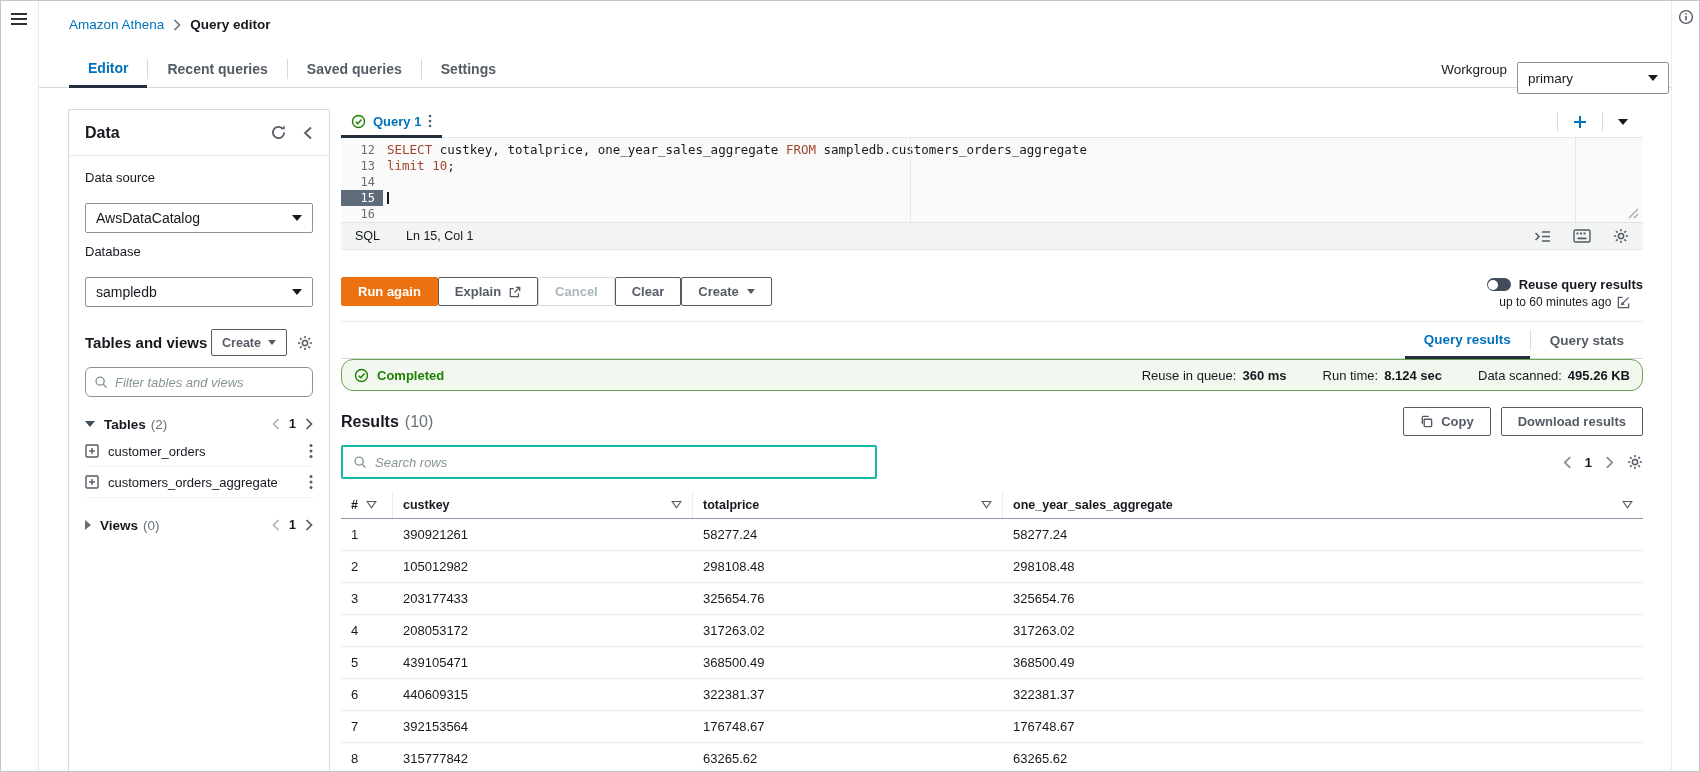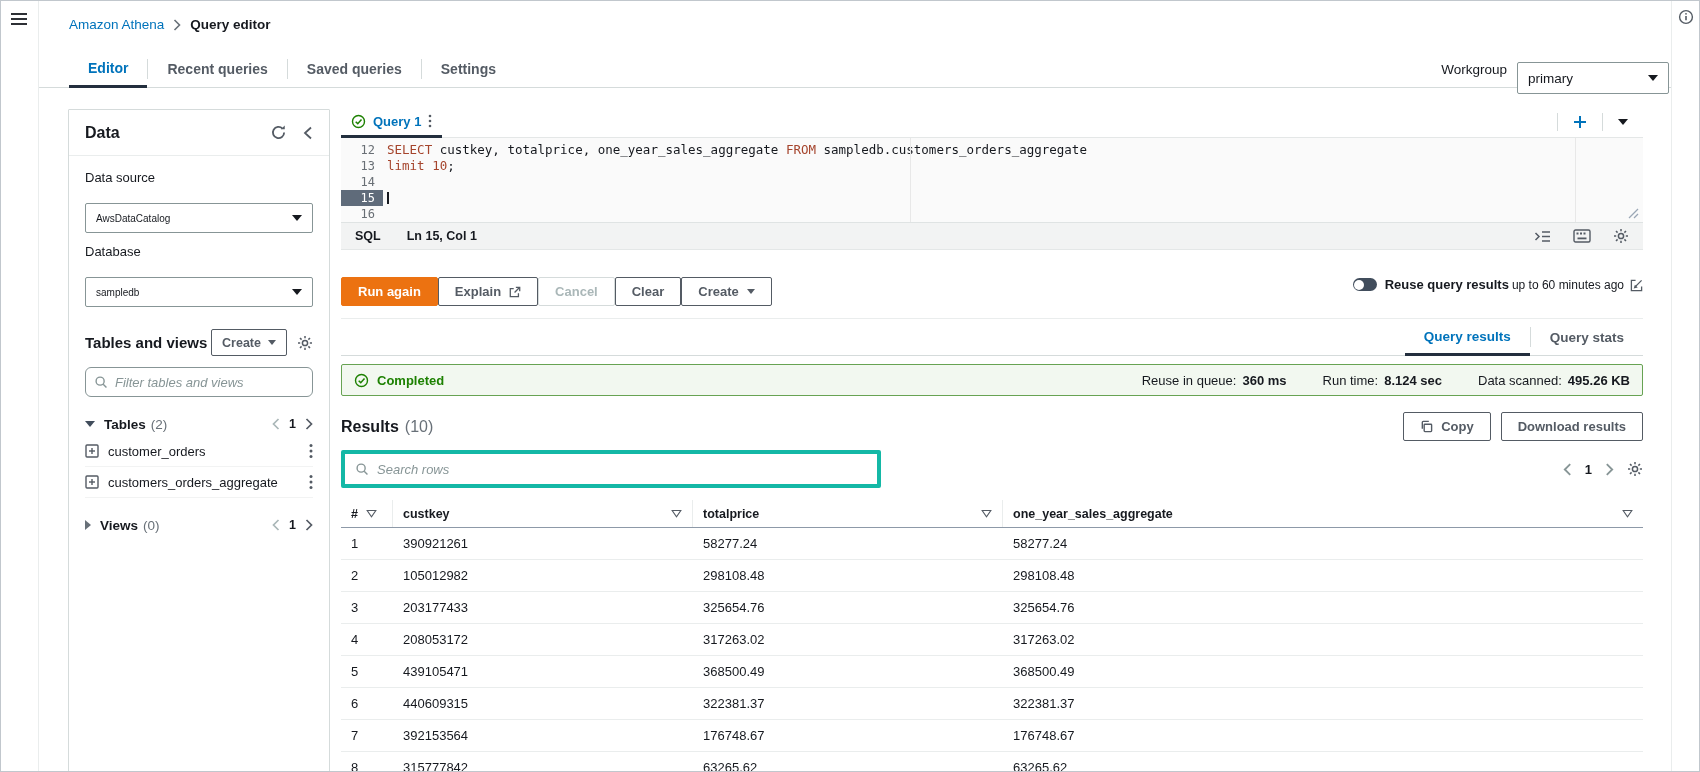--- a/index.html
+++ b/index.html
@@ -28,21 +28,21 @@
   .caret{width:0;height:0;border-left:5px solid transparent;border-right:5px solid transparent;border-top:6px solid #16191f;}
   .caret.sm{border-left-width:4px;border-right-width:4px;border-top-width:5px;border-top-color:#545b64;}
   
   .sidebar{position:absolute;left:29px;top:108px;width:260px;height:700px;border:1px solid #d5dbdb;border-radius:1px;background:#fff;}
   .s-head{height:45px;display:flex;align-items:center;padding:0 16px;border-bottom:1px solid #eaeded;}
   .s-title{font-size:16px;font-weight:700;}
   .s-head-icons{margin-left:auto;display:flex;align-items:center;gap:16px;}
   .s-body{padding:12px 16px 0 16px;}
   .field-label{font-size:13px;margin:11px 0 4px 0;}
   .field-label.first{margin-top:2px;}
-  .s-select{height:28px;font-size:10px;}
+  .s-select{height:28px;font-size:14px;}
   .tv-head{margin-top:22px;display:flex;align-items:center;}
   .tv-title{font-size:15px;font-weight:700;}
   .create-btn{margin-left:auto;height:25px;border:1px solid #545b64;border-radius:2px;background:#fff;color:#545b64;
               font-size:12.5px;font-weight:700;display:flex;align-items:center;gap:7px;padding:0 10px;cursor:pointer;}
   .tv-gear{margin-left:10px;cursor:pointer;}
   .filter-box{margin-top:11px;height:28px;border:1px solid #879596;border-radius:6px;display:flex;align-items:center;gap:7px;padding:0 8px;background:#fff;}
   .placeholder{font-style:italic;color:#879596;font-size:13px;}
   .group-head{margin-top:15px;display:flex;align-items:center;gap:9px;font-size:13.5px;height:24px;}
   .tri-down{width:0;height:0;border-left:5px solid transparent;border-right:5px solid transparent;border-top:6px solid #414d5c;}
   .tri-right{width:0;height:0;border-top:5px solid transparent;border-bottom:5px solid transparent;border-left:6px solid #687078;}
@@ -67,53 +67,53 @@
   .gut{flex:0 0 34px;text-align:right;padding-right:8px;color:#696f75;font-size:12px;}
   .gut.active{background:#5f6b7a;color:#fff;}
   .codetext{padding-left:4px;white-space:pre;color:#16191f;}
   .kw{color:#a5442c;}
   .num{color:#a5442c;}
   .cursor{display:inline-block;width:2px;height:12px;background:#16191f;vertical-align:-2px;}
   .pmargin{position:absolute;top:0;bottom:0;width:1px;background:#e8e8e8;}
   .grip{position:absolute;right:4px;bottom:3px;}
   
   .statusbar{height:26px;background:#f2f3f3;border-bottom:1px solid #e4e7e7;display:flex;align-items:center;
-             gap:26px;padding:0 14px;font-size:12.5px;font-weight:bold;}
+             gap:26px;padding:0 14px;font-size:12.5px;}
   .sb-icons{margin-left:auto;display:flex;align-items:center;gap:22px;}
   .sb-icons > *{cursor:pointer;}
   
   .actions{margin-top:27px;display:flex;align-items:flex-start;}
   .btn{height:27px;display:inline-flex;align-items:center;gap:8px;padding:0 16px;border-radius:2px;font-size:13px;
        font-weight:700;background:#fff;border:1px solid #545b64;color:#545b64;cursor:pointer;white-space:nowrap;}
   .btn.primary{background:#ec7211;border-color:#ec7211;color:#fff;}
   .btn.disabled{border-color:#d5dbdb;color:#aab7b8;cursor:default;}
-  .reuse{margin-left:auto;display:flex;flex-direction:row;align-items:flex-end;gap:3px;}
+  .reuse{margin-left:auto;display:flex;flex-direction:column;align-items:center;gap:3px;}
   .reuse-top{display:flex;align-items:center;gap:8px;font-size:13px;font-weight:700;}
   .toggle{width:24px;height:13px;border-radius:8px;background:#414d5c;position:relative;cursor:pointer;}
   .toggle .knob{position:absolute;left:1.5px;top:1.5px;width:10px;height:10px;border-radius:50%;background:#fff;}
   .reuse-sub{font-size:12px;color:#16191f;display:flex;align-items:center;gap:6px;}
   .sec-divider{margin-top:12px;border-top:1px solid #eaeded;}
   
   .rtabs{display:flex;align-items:stretch;height:36px;border-bottom:1px solid #d5dbdb;justify-content:flex-end;}
   .rtab{display:flex;align-items:center;padding:0 19px;font-size:13.5px;font-weight:700;color:#545b64;cursor:pointer;}
   .rtab.active{color:#0073bb;border-bottom:3px solid #232f3e;margin-bottom:-1px;}
   
-  .banner{margin-top:8px;height:30px;background:#f2f8f0;border:1px solid #67a353;border-radius:2px;
+  .banner{margin-top:0;height:30px;background:#f2f8f0;border:1px solid #67a353;border-radius:12px;
           display:flex;align-items:center;padding:0 12px;}
   .banner-left{display:flex;align-items:center;gap:8px;color:#1d8102;font-weight:700;font-size:13px;}
   .banner-stats{margin-left:auto;display:flex;gap:36px;font-size:13px;color:#16191f;}
   .stat{display:flex;gap:6px;align-items:center;}
   .stat .v{font-weight:700;}
   
   .res-head{margin-top:16px;display:flex;align-items:center;}
   .res-title{font-size:16px;font-weight:700;}
   .res-count{font-size:16px;color:#687078;margin-left:6px;}
   .res-btns{margin-left:auto;display:flex;gap:10px;}
   .search-row{margin-top:9px;display:flex;align-items:center;}
-  .search-box{width:512px;height:30px;border:4px solid #14b8a6;border-radius:2px;display:flex;align-items:center;gap:8px;padding:0 10px;background:#fff;}
+  .search-box{width:512px;height:30px;border:2px solid #14b8a6;border-radius:2px;display:flex;align-items:center;gap:8px;padding:0 10px;background:#fff;}
   .results-pager{margin-left:auto;display:flex;align-items:center;gap:13px;}
   .results-pager .pg{font-size:13px;font-weight:700;}
   
   .rtable{margin-top:12px;}
   .thead{display:grid;grid-template-columns:52px 300px 310px 1fr;height:27px;align-items:stretch;
          border-bottom:1px solid #8d99a8;font-size:12.5px;font-weight:700;}
   .th{display:flex;align-items:center;padding:0 10px;border-right:1px solid #eaeded;}
   .th.last{border-right:none;}
   .th .funnel-right{margin-left:auto;}
   .th .funnel-near{margin-left:8px;}

